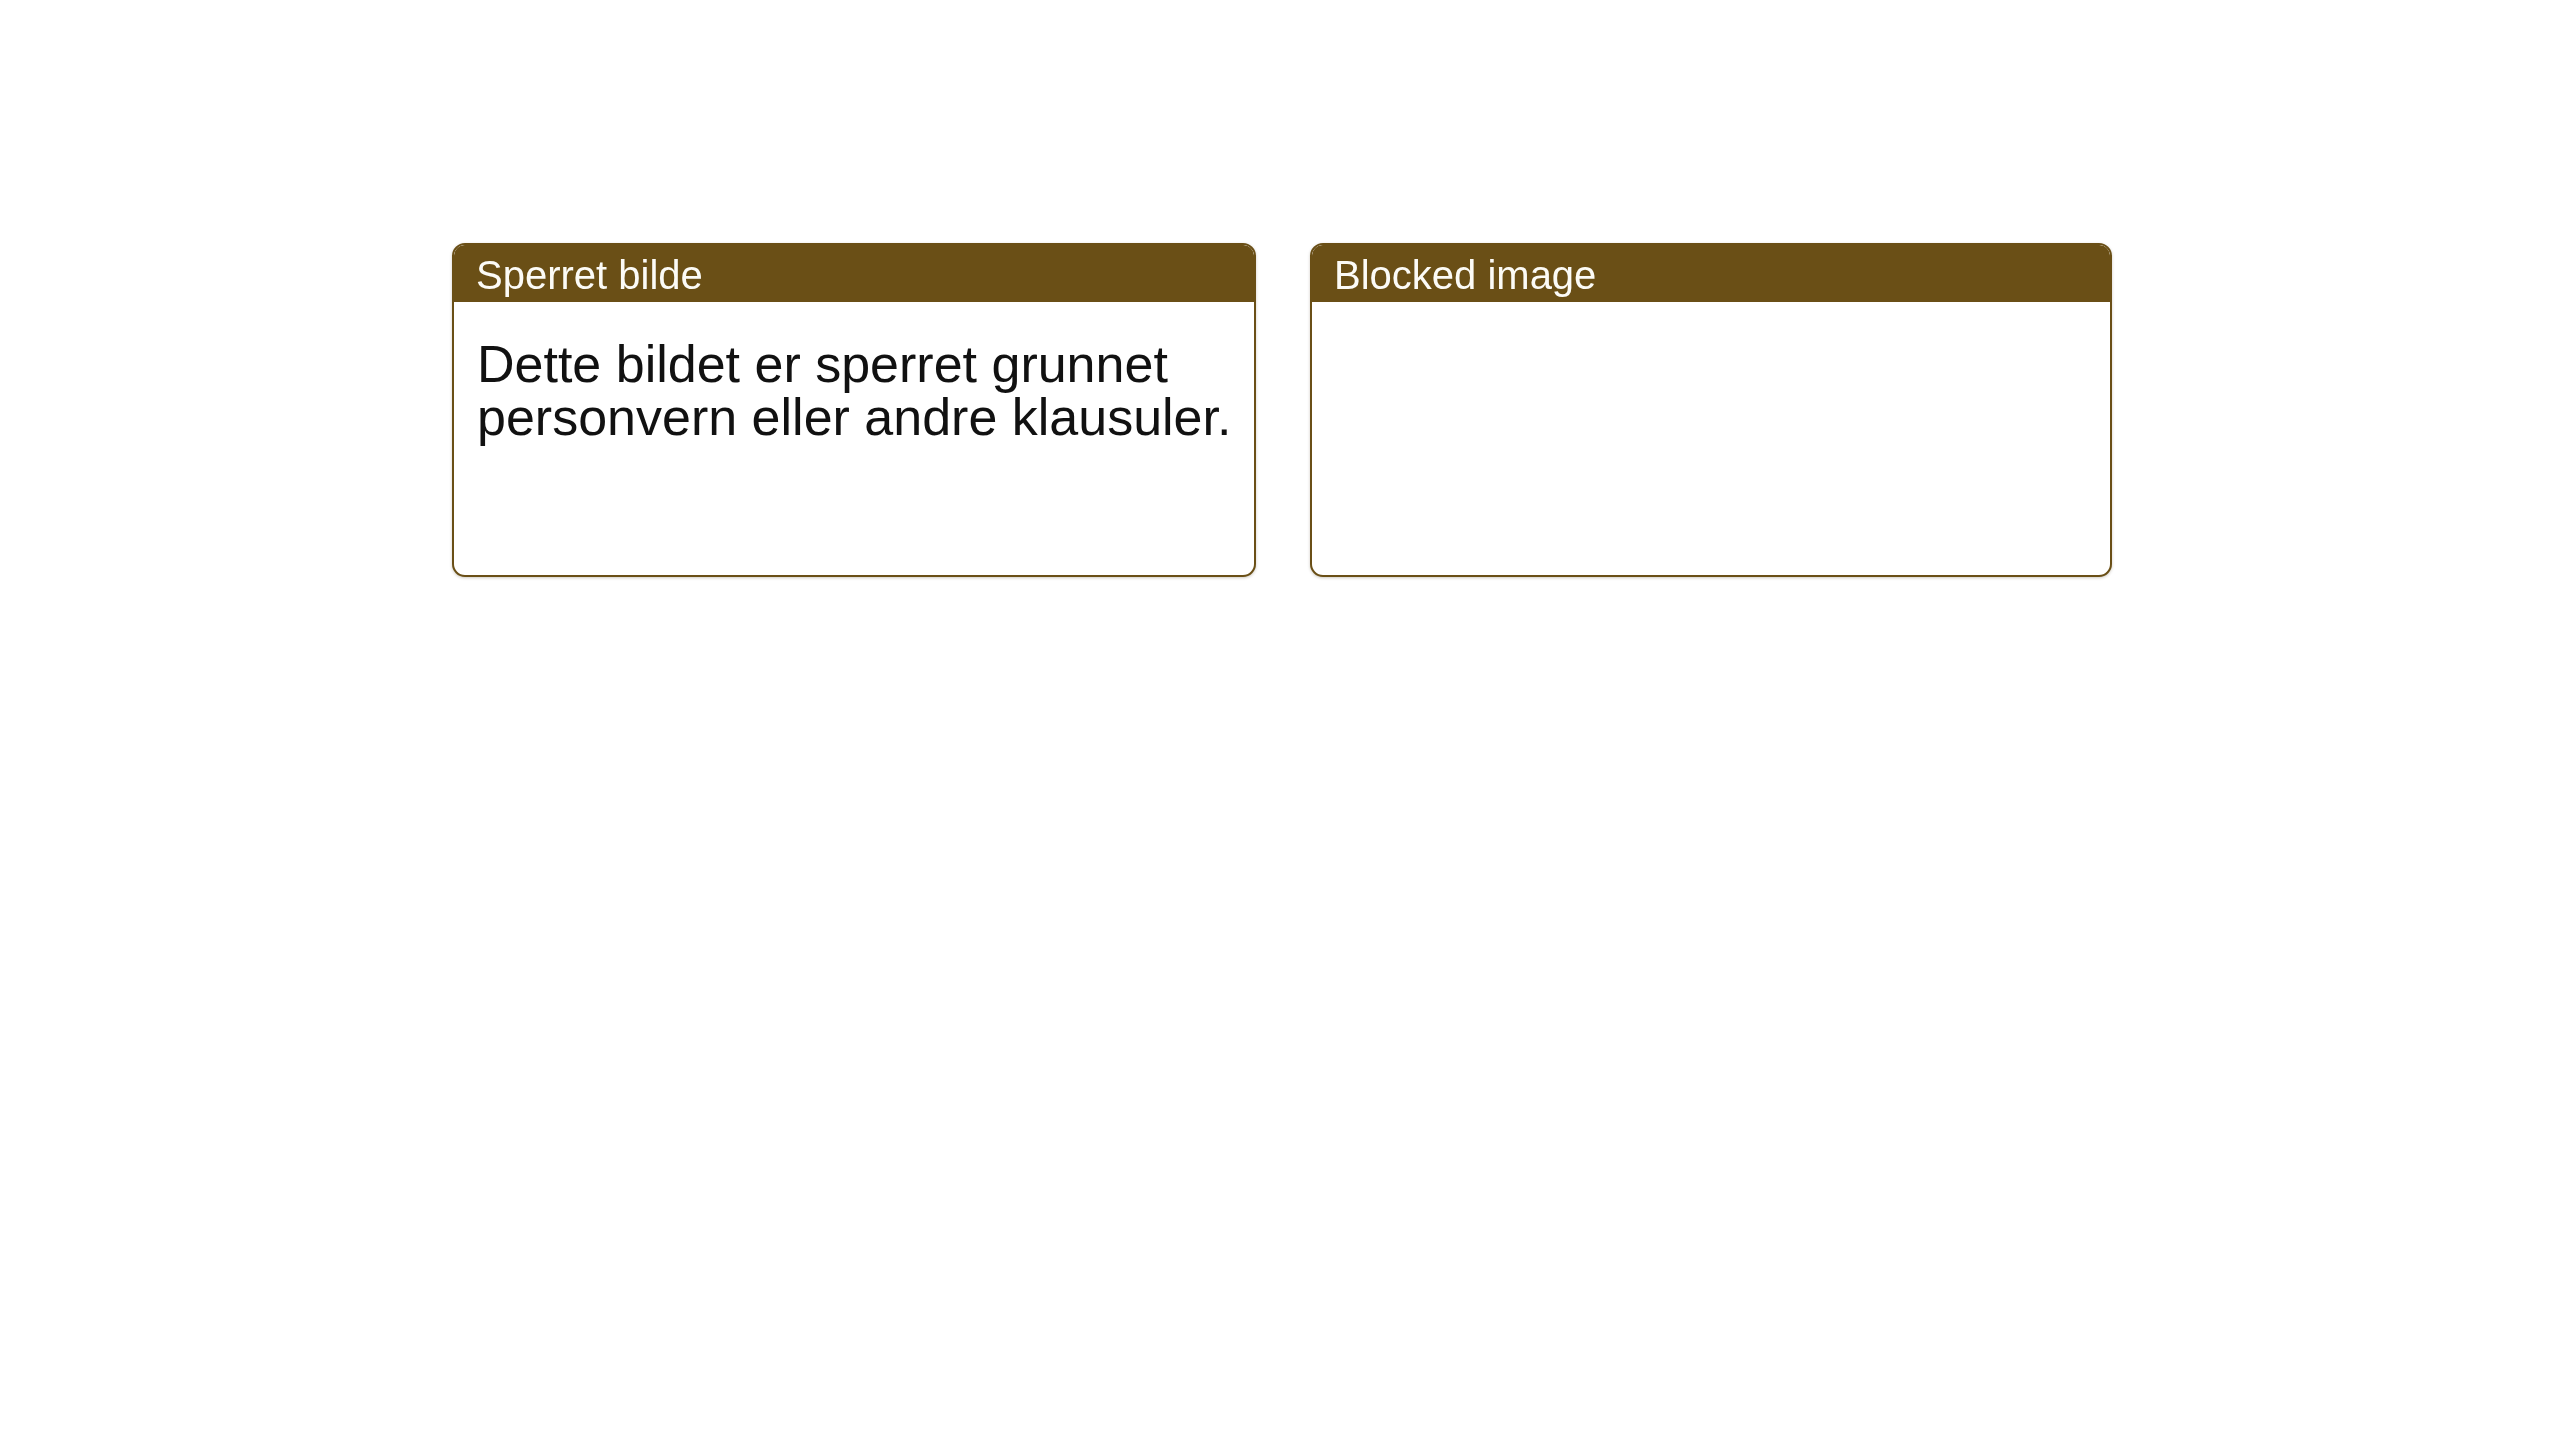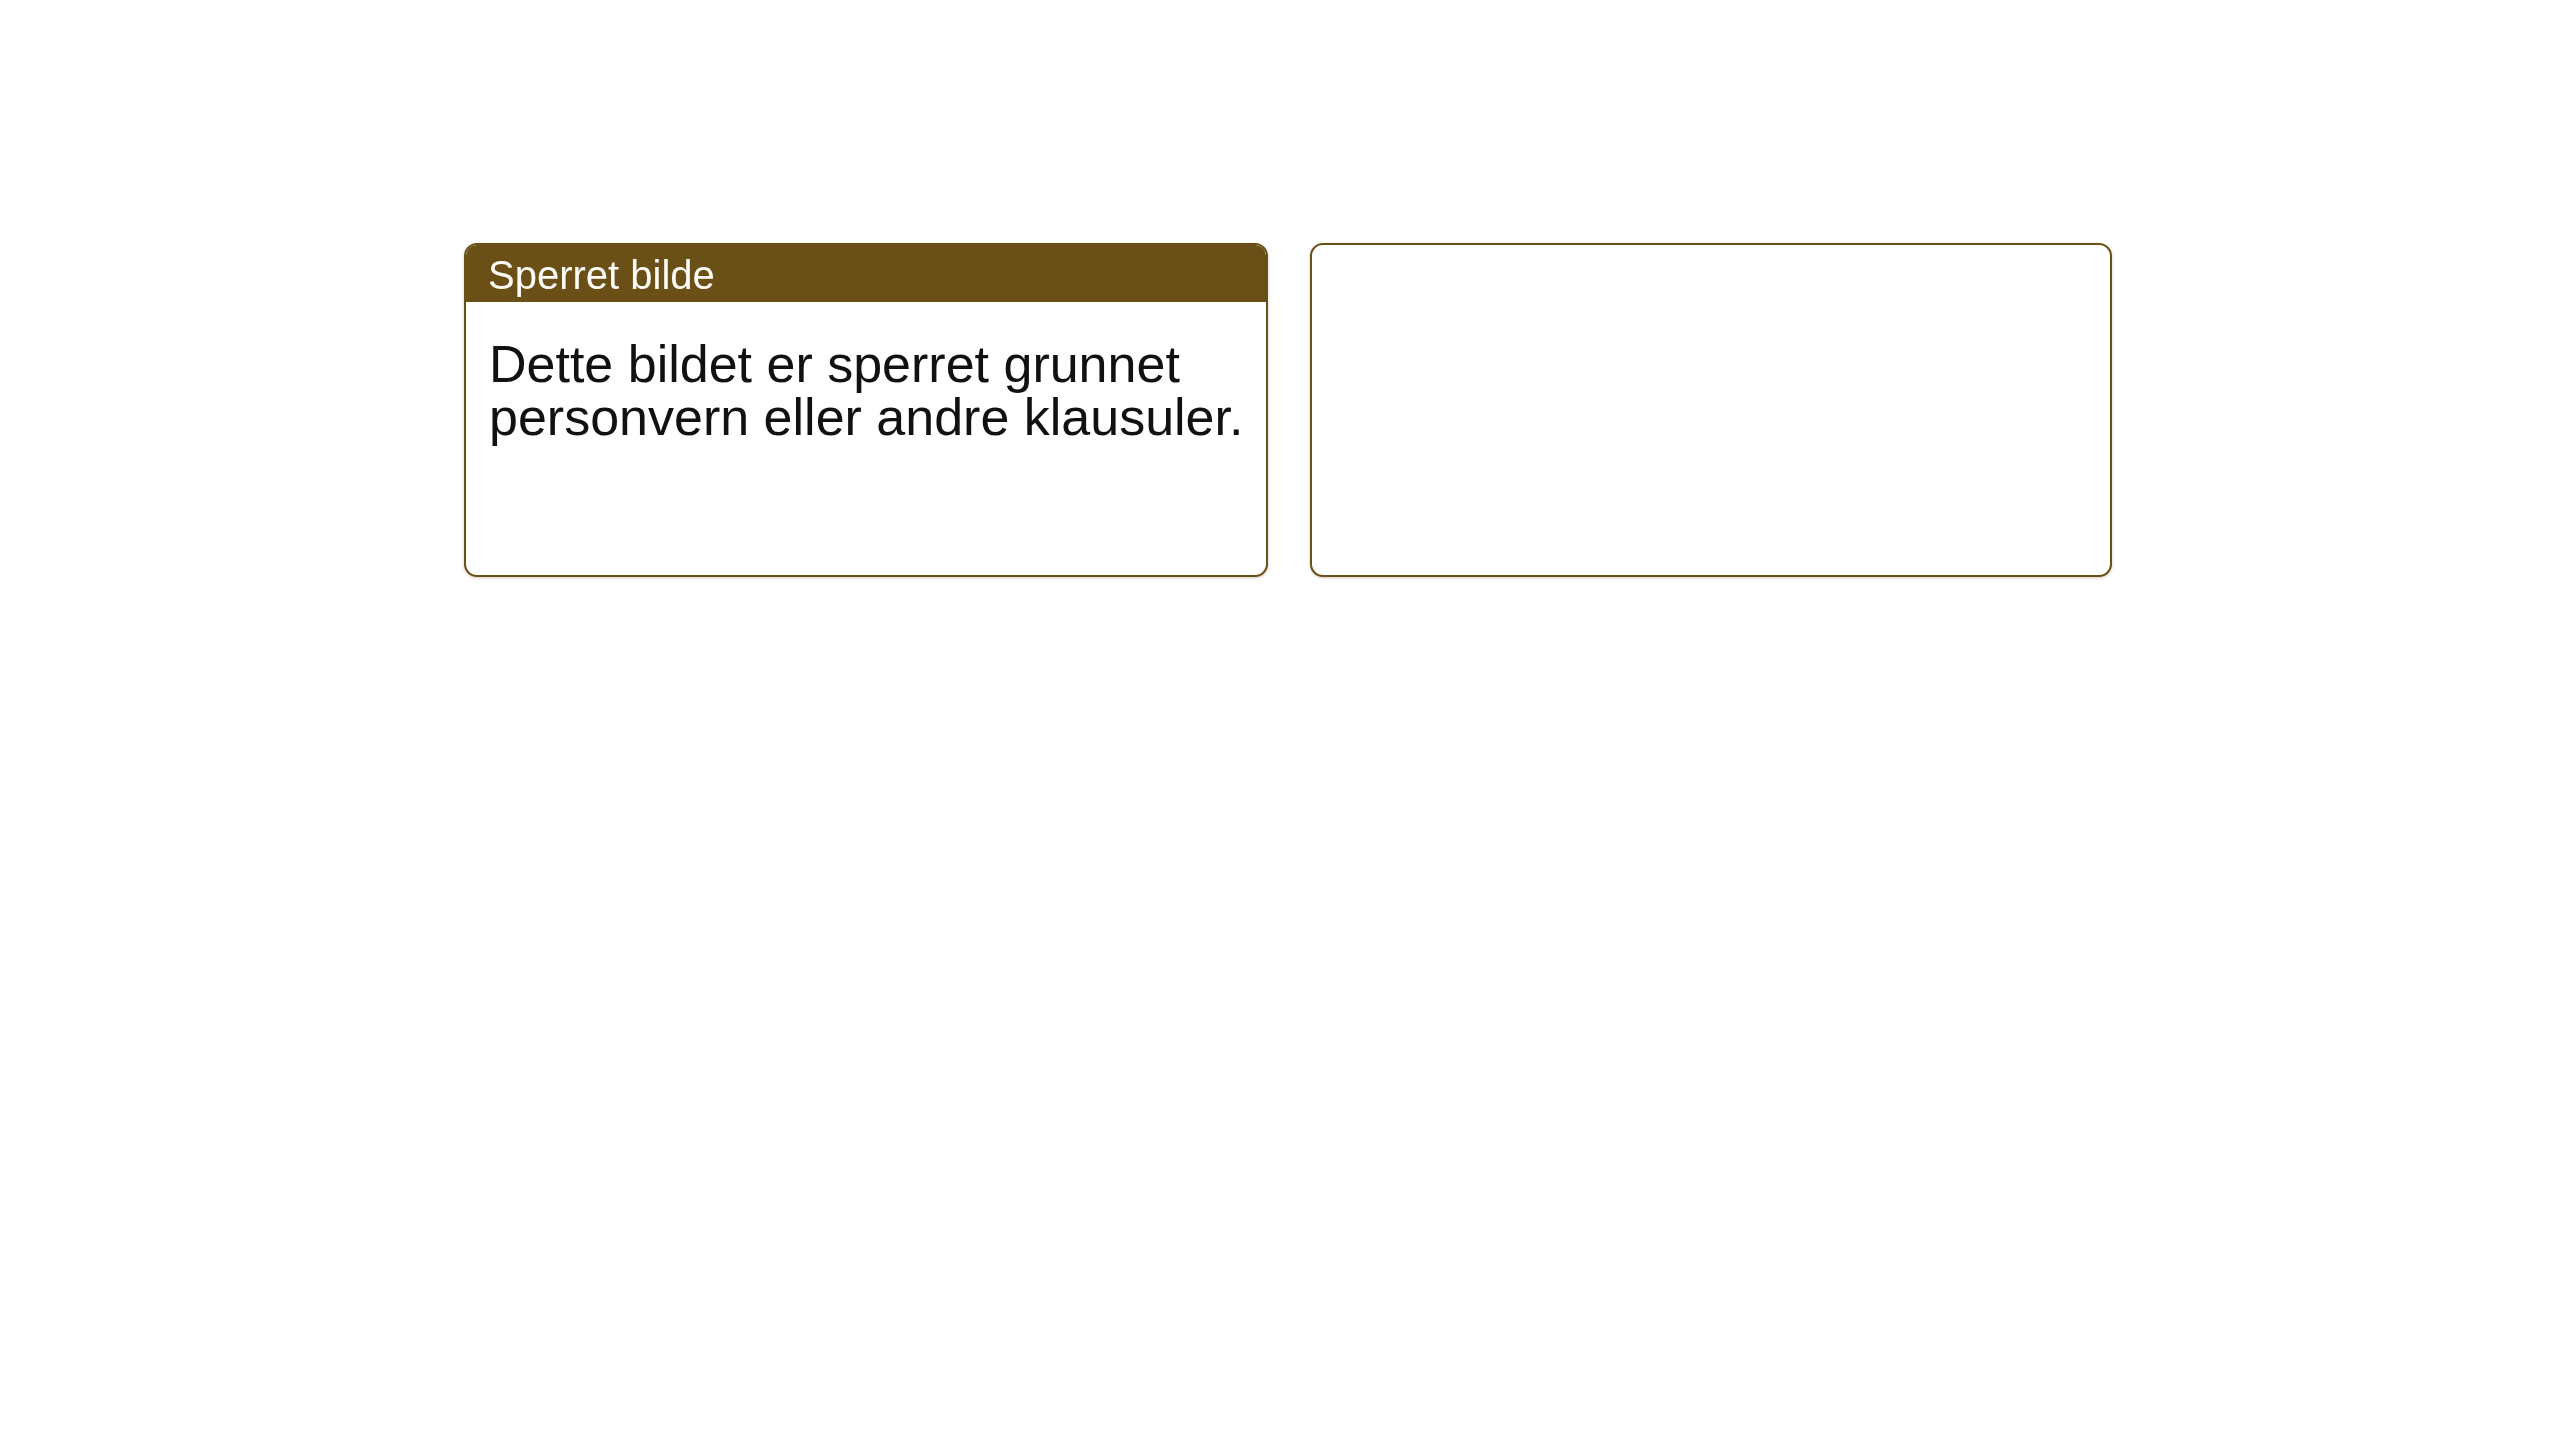--- a/index.html
+++ b/index.html
@@ -27,21 +27,21 @@
     position: absolute;
     top: 243px;
     width: 804px;
     height: 334px;
     background: #ffffff;
     border: 2px solid var(--card-border);
     border-radius: 13px;
     box-shadow: 0 1px 3px rgba(60, 45, 10, 0.25);
     overflow: hidden;
   }
-  .card.left  { left: 464px; }
+  .card.left  { left: 452px; }
   .card.right { left: 1310px; width: 802px; }
   .card-header {
     height: 57px;
     background: var(--card-header-bg);
     border-radius: 10px 10px 0 0;
     display: flex;
     align-items: center;
     padding: 2px 22px 0 22px;
   }
   .card-title {
@@ -69,15 +69,18 @@
     <div class="card-header">
       <span class="card-title">Sperret bilde</span>
     </div>
     <div class="card-body">
       <div class="body-line">Dette bildet er sperret grunnet</div>
       <div class="body-line">personvern eller andre klausuler.</div>
     </div>
   </div>
 
   <div class="card right">
+    <div class="card-header">
+      <span class="card-title">Blocked image</span>
+    </div>
   </div>
 
 </div>
 
 </body></html>

